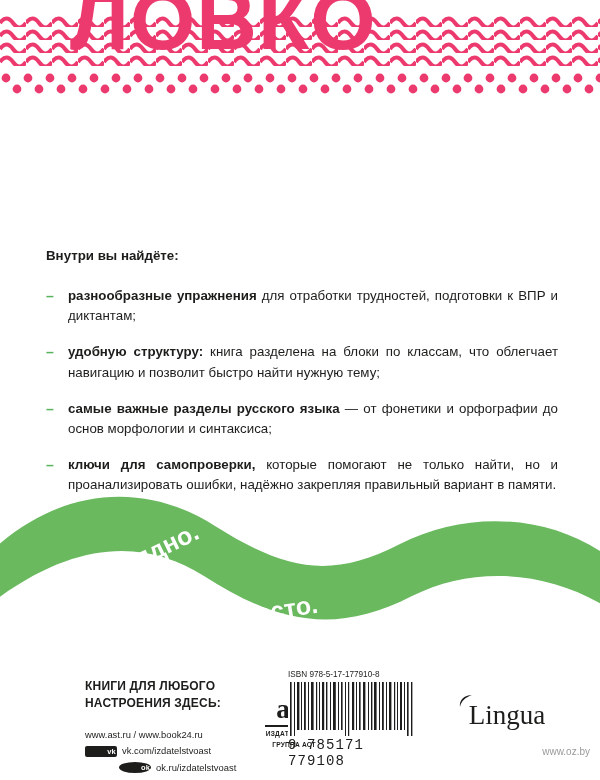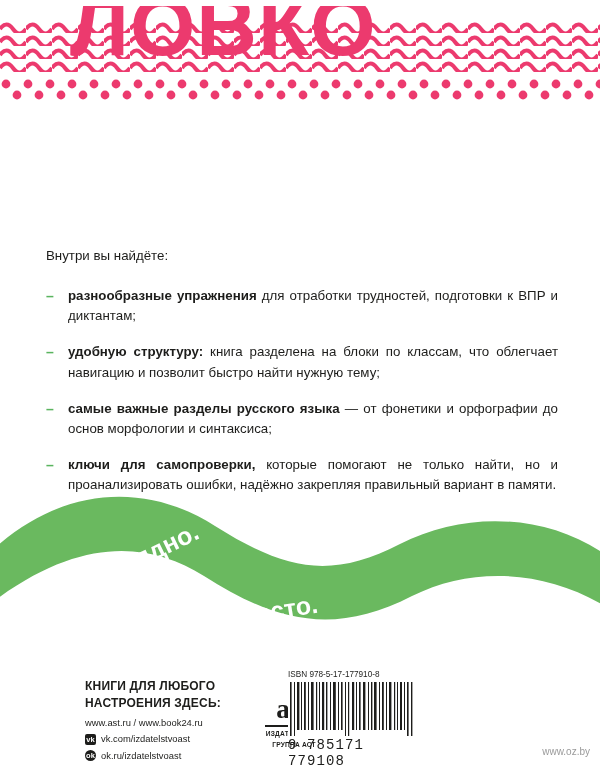--- a/index.html
+++ b/index.html
@@ -18,21 +18,21 @@
     position: relative;
     width: 600px;
     height: 780px;
     background: #ffffff;
     overflow: hidden;
   }
 
   
   .top-band {
     position: absolute;
-    top: 6px;
+    top: 0;
     left: 0;
     width: 600px;
     height: 112px;
     overflow: hidden;
   }
   .top-title {
     position: absolute;
     left: 70px;
     top: -22px;
     font-family: "Liberation Sans", sans-serif;
@@ -73,21 +73,21 @@
   .intro .reg {
     font-weight: normal;
   }
   .inside-label {
     position: absolute;
     left: 46px;
     top: 248px;
     width: 508px;
     font-size: 13.3px;
     color: #1d1d1b;
-    font-weight: normal;
+    font-weight: bold;
   }
 
   .bullets {
     position: absolute;
     left: 46px;
     top: 286px;
     width: 512px;
   }
   .bullet {
     position: relative;
@@ -151,41 +151,42 @@
     font-size: 9.4px;
     line-height: 1.42;
     color: #1d1d1b;
   }
   .pub-block .hdr {
     font-weight: bold;
     font-size: 12px;
     letter-spacing: 0.2px;
   }
   .pub-block .lnk {
-    margin-top: 4px;
+    margin-top: 16px;
   }
   .social-row {
     display: flex;
     align-items: center;
     gap: 5px;
     margin-top: 3px;
   }
   .soc-ico {
     width: 11px;
     height: 11px;
     border-radius: 2px;
     background: #1d1d1b;
     color: #ffffff;
     font-size: 7.5px;
     line-height: 11px;
     text-align: center;
     font-weight: bold;
     flex: 0 0 auto;
-  }
-  .soc-ico.ok { border-radius: 50%; }
+    padding-left: 21px;
+  }
+  .soc-ico.ok { border-radius: 50%; margin-left: 34px; }
 
   .ast-logo {
     position: absolute;
     left: 262px;
     top: 24px;
     width: 64px;
     text-align: center;
   }
   .ast-mark {
     font-family: "Liberation Serif", serif;
@@ -397,17 +398,23 @@
           <rect x="109" y="0" width="1" height="48"></rect>
           <rect x="112" y="0" width="2" height="48"></rect>
           <rect x="116" y="0" width="1" height="48"></rect>
           <rect x="119" y="0" width="1.6" height="54"></rect>
           <rect x="123" y="0" width="1.4" height="54"></rect>
         </g>
       </svg>
       <div class="barcode-num">9 785171 779108</div>
     </div>
 
+    <div class="lingua">
+      <svg class="lingua-leaf" viewBox="0 0 16 16">
+        <path d="M14 2 C6 2, 1 7, 2 14 C3 8, 8 4, 14 2 Z" fill="#1d1d1b"></path>
+      </svg>
+      <div class="lingua-name">Lingua</div>
+    </div>
 
     <div class="ozon">www.oz.by</div>
   </div>
 
 </div>
 
 </body></html>

